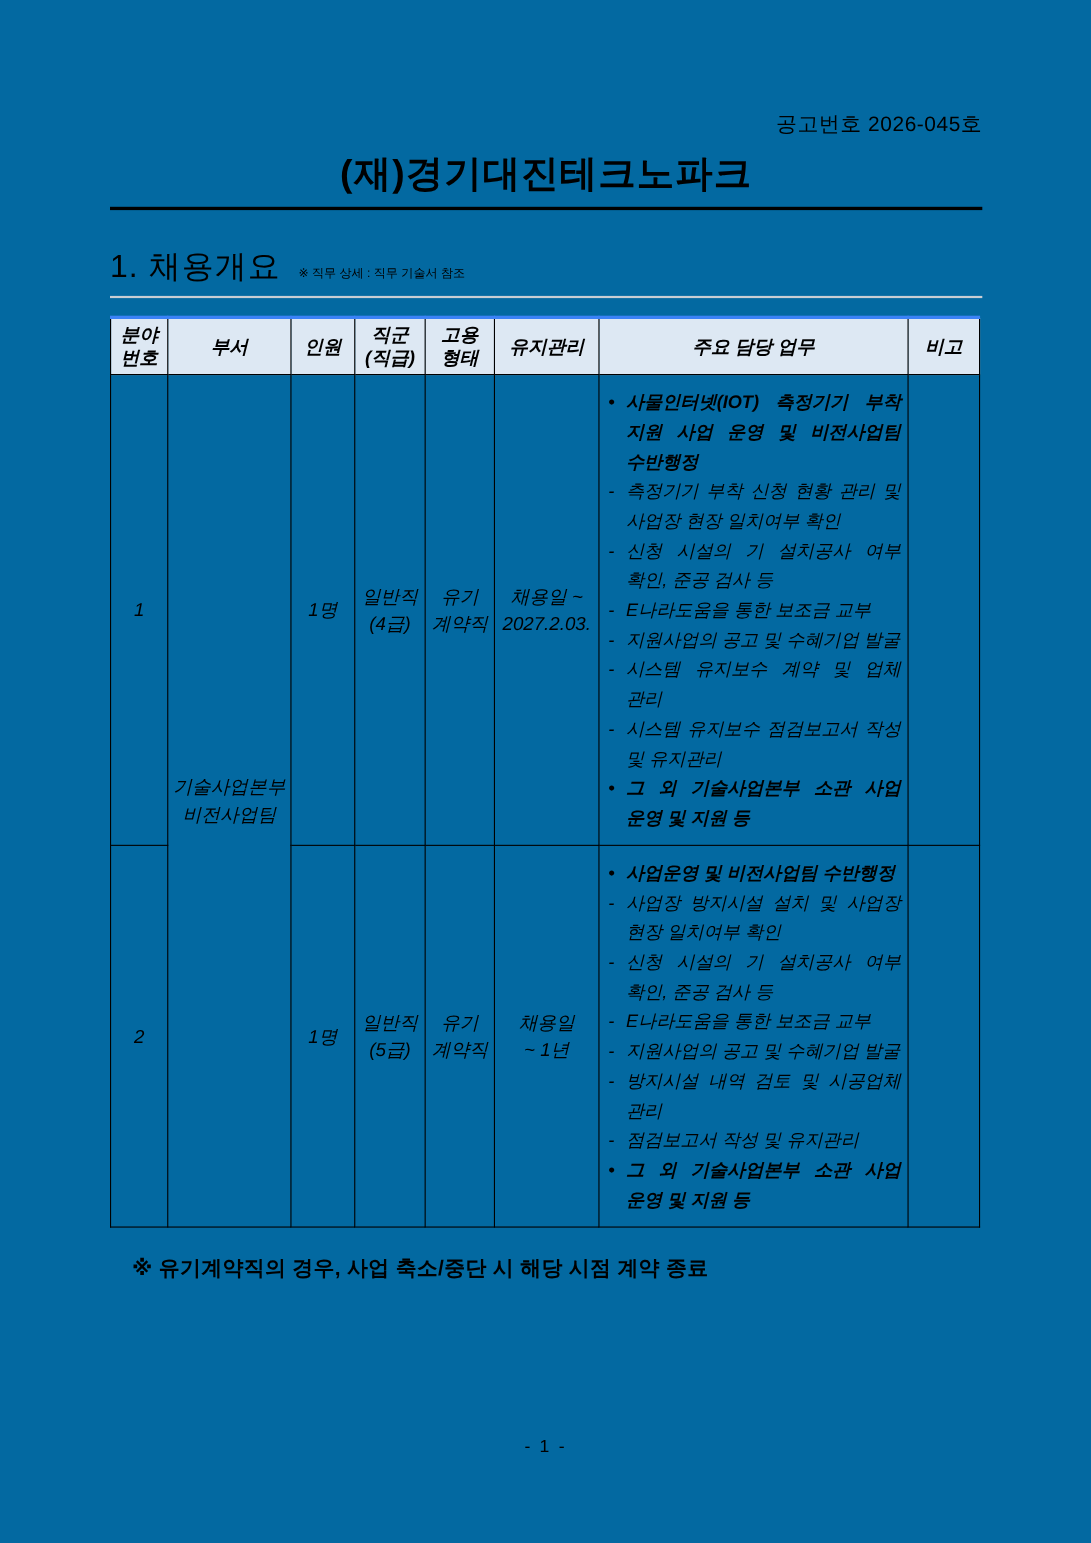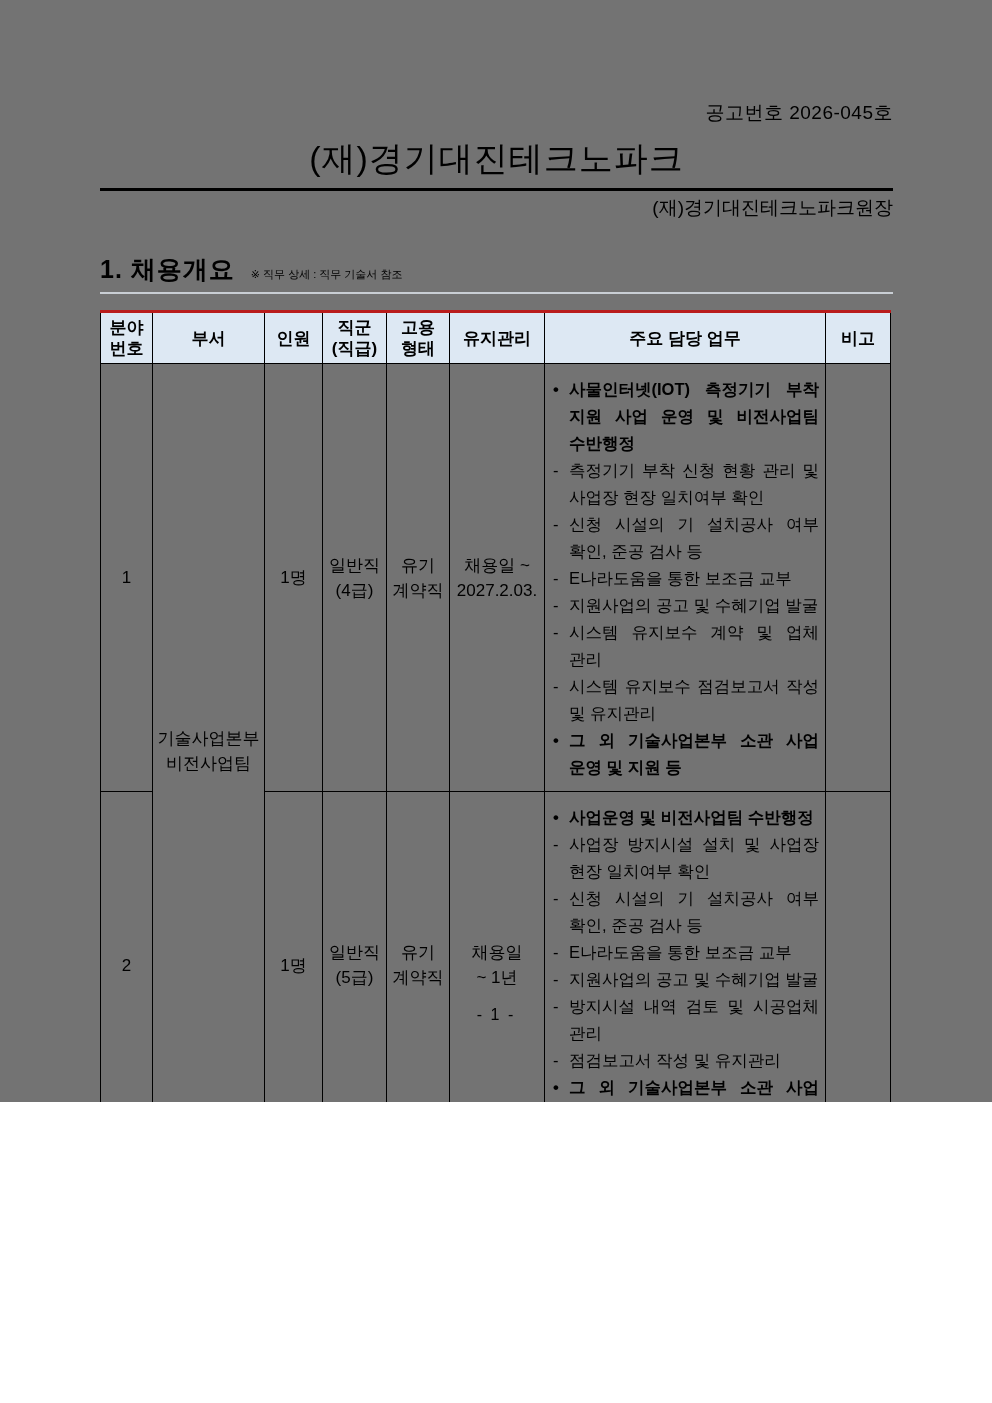--- a/index.html
+++ b/index.html
@@ -5,43 +5,43 @@
   * { margin: 0; padding: 0; box-sizing: border-box; }
   html, body { background: #ffffff; }
   body {
     font-family: "Liberation Sans", "DejaVu Sans", sans-serif;
     color: #000;
     width: 992px;
   }
   .page {
     position: relative;
     width: 992px;
-    height: 1102px;
-    background: #737373;
+    height: 1403px;
+    background: #0369a1;
     overflow: hidden;
   }
   .content {
     position: absolute;
     left: 100px;
     top: 0;
     width: 793px;
   }
 
   
   .doc-number {
     margin-top: 100px;
     text-align: right;
     font-size: 19px;
     letter-spacing: 0.5px;
   }
   .title {
     margin-top: 10px;
     text-align: center;
     font-size: 34px;
-    font-weight: 400;
+    font-weight: 700;
     line-height: 44px;
     letter-spacing: 1px;
   }
   .title-rule {
     margin-top: 8px;
     height: 3px;
     background: #000;
     border: 0;
   }
 
@@ -61,22 +61,22 @@
   }
 
   
   .section-heading {
     margin-top: 32px;
     display: flex;
     align-items: baseline;
     gap: 16px;
   }
   .sec-title {
-    font-size: 25px;
-    font-weight: 700;
+    font-size: 29px;
+    font-weight: 400;
     letter-spacing: 1px;
   }
   .sec-note { font-size: 11px; }
   .sec-rule {
     margin-top: 6px;
     height: 2px;
     background: #c9ced4;
   }
 
   
@@ -95,21 +95,21 @@
     border-collapse: collapse;
     width: 790px;
     table-layout: fixed;
   }
   table.recruit th, table.recruit td {
     border: 1px solid #000;
     white-space: pre-line;
     vertical-align: middle;
     word-break: keep-all;
   }
-  table.recruit { border-top: 3px solid #b91c1c; }
+  table.recruit { border-top: 3px solid #3b82f6; font-style: italic; }
   table.recruit thead th {
     background: var(--header-bg, #dde8f3);
     font-size: 17px;
     font-weight: bold;
     height: 52px;
     text-align: center;
     line-height: 21px;
   }
   table.recruit td {
     font-size: 17px;
@@ -164,21 +164,20 @@
 
 <div class="page">
   <div class="content">
 
     <div class="doc-number">공고번호 2026-045호</div>
 
     <h1 class="title"><span>(재)경기대진테크노파크</span><br></h1>
 
     <div class="title-rule"></div>
 
-    <p class="signature">(재)경기대진테크노파크원장</p>
 
     <div class="section-heading">
       <span class="sec-title">1. 채용개요</span>
       <span class="sec-note">※ 직무 상세 : 직무 기술서 참조</span>
     </div>
     <div class="sec-rule"></div>
 
 
     <table class="recruit">
       <colgroup>

